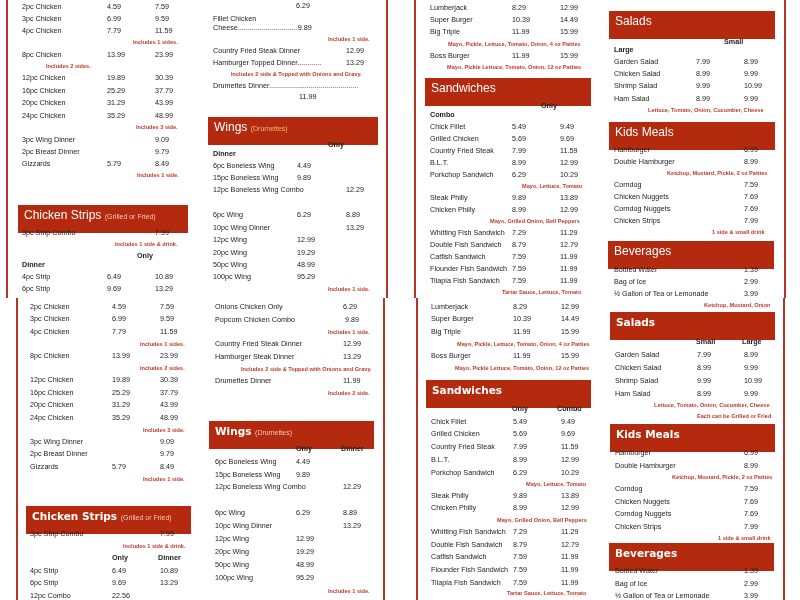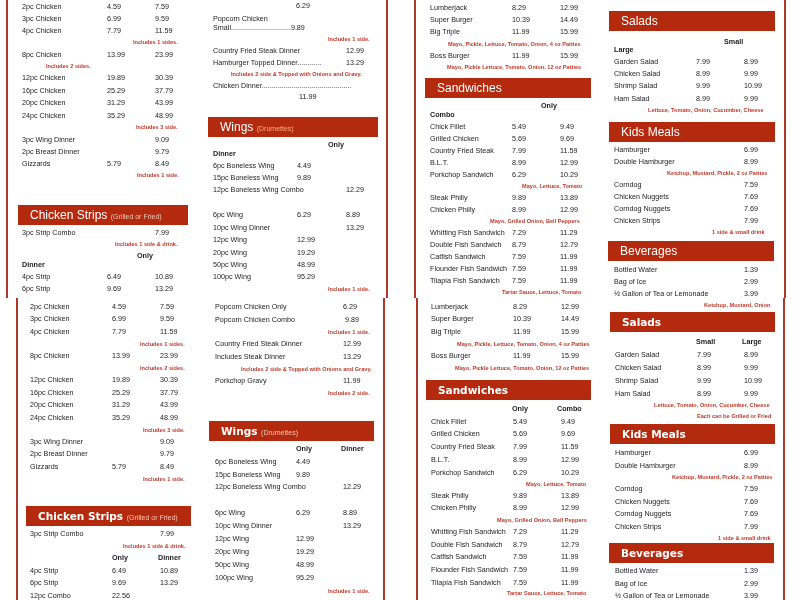--- a/index.html
+++ b/index.html
@@ -5,21 +5,21 @@
   * { box-sizing: border-box; margin: 0; padding: 0; }
   html, body { width: 800px; height: 600px; overflow: hidden; background: #ffffff; }
   body { font-family: "Liberation Sans", sans-serif; color: #222; position: relative; }
   .quad { position: absolute; width: 200px; height: 298px; overflow: hidden; background: #fff; }
   .quad.bot { top: 298px; height: 302px; }
   .vline { position: absolute; top: 0; bottom: 0; width: 2px; background: #b0352a; }
   .row { position: absolute; font-size: 7.2px; white-space: nowrap; color: #222; }
   .row .n { position: absolute; left: 0; }
   .row .p1, .row .p2 { position: absolute; }
   .note { position: absolute; font-size: 5.6px; font-weight: bold; color: #c0392b; white-space: nowrap; }
-  .hdr { position: absolute; background: #b32a0e; color: #fff; height: 20px; font-size: 12px; padding: 3px 0 0 12px; white-space: nowrap; }
+  .hdr { position: absolute; background: #b32a0e; color: #fff; height: 28px; font-size: 12px; padding: 3px 0 0 6px; white-space: nowrap; }
   .hdr .sub { font-size: 7px; color: #f0c8b8; }
   .hdr.b { font-weight: bold; font-family: "DejaVu Sans", sans-serif; font-size: 10.5px; padding-top: 4px; }
   .hdr.b .sub { font-weight: normal; font-family: "Liberation Sans", sans-serif; }
   .colh { position: absolute; font-size: 7.2px; font-weight: bold; color: #222; }
 </style>
 </head>
 <body>
 
 <div class="quad" style="left:0;top:0;">
   <div class="vline" style="left:6px;"></div>
@@ -101,37 +101,37 @@
       <span class="p2" style="left:133px">13.29</span>
     </div>
 </div>
 
 <div class="quad" style="left:200px;top:0;">
   <div class="vline" style="left:186px;"></div>
   <div class="row" style="left:96px;top:1px;">
       <span class="n">6.29</span>
     </div>
   <div class="row" style="left:13px;top:14px;">
-      <span class="n">Popcorn Chicken</span>
+      <span class="n">Fillet Chicken</span>
     </div>
   <div class="row" style="left:13px;top:23px;">
-      <span class="n">Small..............................9.89</span>
+      <span class="n">Cheese..............................9.89</span>
     </div>
   <div class="note" style="left:128px;top:36px;">Includes 1 side.</div>
   <div class="row" style="left:13px;top:46px;">
       <span class="n">Country Fried Steak Dinner</span>
       <span class="p2" style="left:133px">12.99</span>
     </div>
   <div class="row" style="left:13px;top:58px;">
       <span class="n">Hamburger Topped Dinner............</span>
       <span class="p2" style="left:133px">13.29</span>
     </div>
   <div class="note" style="left:31px;top:71px;">Includes 2 side &amp; Topped with Onions and Gravy.</div>
   <div class="row" style="left:13px;top:81px;">
-      <span class="n">Chicken Dinner.............................................</span>
+      <span class="n">Drumettes Dinner.............................................</span>
     </div>
   <div class="row" style="left:99px;top:92px;">
       <span class="n">11.99</span>
     </div>
 
   <div class="hdr" style="left:8px;top:117px;width:170px;"><span>Wings</span> <span class="sub" style="color:#ffb07a">(Drumettes)</span></div>
   <div class="colh" style="left:128px;top:140px;">Only</div>
   <div class="colh" style="left:13px;top:149px;">Dinner</div>
   <div class="row" style="left:13px;top:161px;">
       <span class="n">6pc Boneless Wing</span>
@@ -413,39 +413,39 @@
     </div>
   <div class="row" style="left:30px;top:293px;">
       <span class="n">12pc Combo</span>
       <span class="p1" style="left:82px">22.56</span>
     </div>
 </div>
 
 <div class="quad bot" style="left:200px;">
   <div class="vline" style="left:183px;"></div>
   <div class="row" style="left:15px;top:4px;">
-      <span class="n">Popcorn Chicken Only</span>
+      <span class="n">Onions Chicken Only</span>
       <span class="p2" style="left:128px">6.29</span>
     </div>
   <div class="row" style="left:15px;top:17px;">
       <span class="n">Popcorn Chicken Combo</span>
       <span class="p2" style="left:130px">9.89</span>
     </div>
   <div class="note" style="left:128px;top:31px;">Includes 1 side.</div>
   <div class="row" style="left:15px;top:41px;">
       <span class="n">Country Fried Steak Dinner</span>
       <span class="p2" style="left:128px">12.99</span>
     </div>
   <div class="row" style="left:15px;top:54px;">
-      <span class="n">Includes Steak Dinner</span>
+      <span class="n">Hamburger Steak Dinner</span>
       <span class="p2" style="left:128px">13.29</span>
     </div>
   <div class="note" style="left:41px;top:68px;">Includes 2 side &amp; Topped with Onions and Gravy.</div>
   <div class="row" style="left:15px;top:78px;">
-      <span class="n">Porkchop Gravy</span>
+      <span class="n">Drumettes Dinner</span>
       <span class="p2" style="left:128px">11.99</span>
     </div>
   <div class="note" style="left:128px;top:92px;">Includes 2 side.</div>
   <div class="hdr b" style="left:9px;top:123px;width:165px;"><span>Wings</span> <span class="sub">(Drumettes)</span></div>
   <div class="colh" style="left:96px;top:146px;">Only</div>
   <div class="colh" style="left:141px;top:146px;">Dinner</div>
   <div class="row" style="left:15px;top:159px;">
       <span class="n">6pc Boneless Wing</span>
       <span class="p1" style="left:81px">4.49</span>
     </div>

